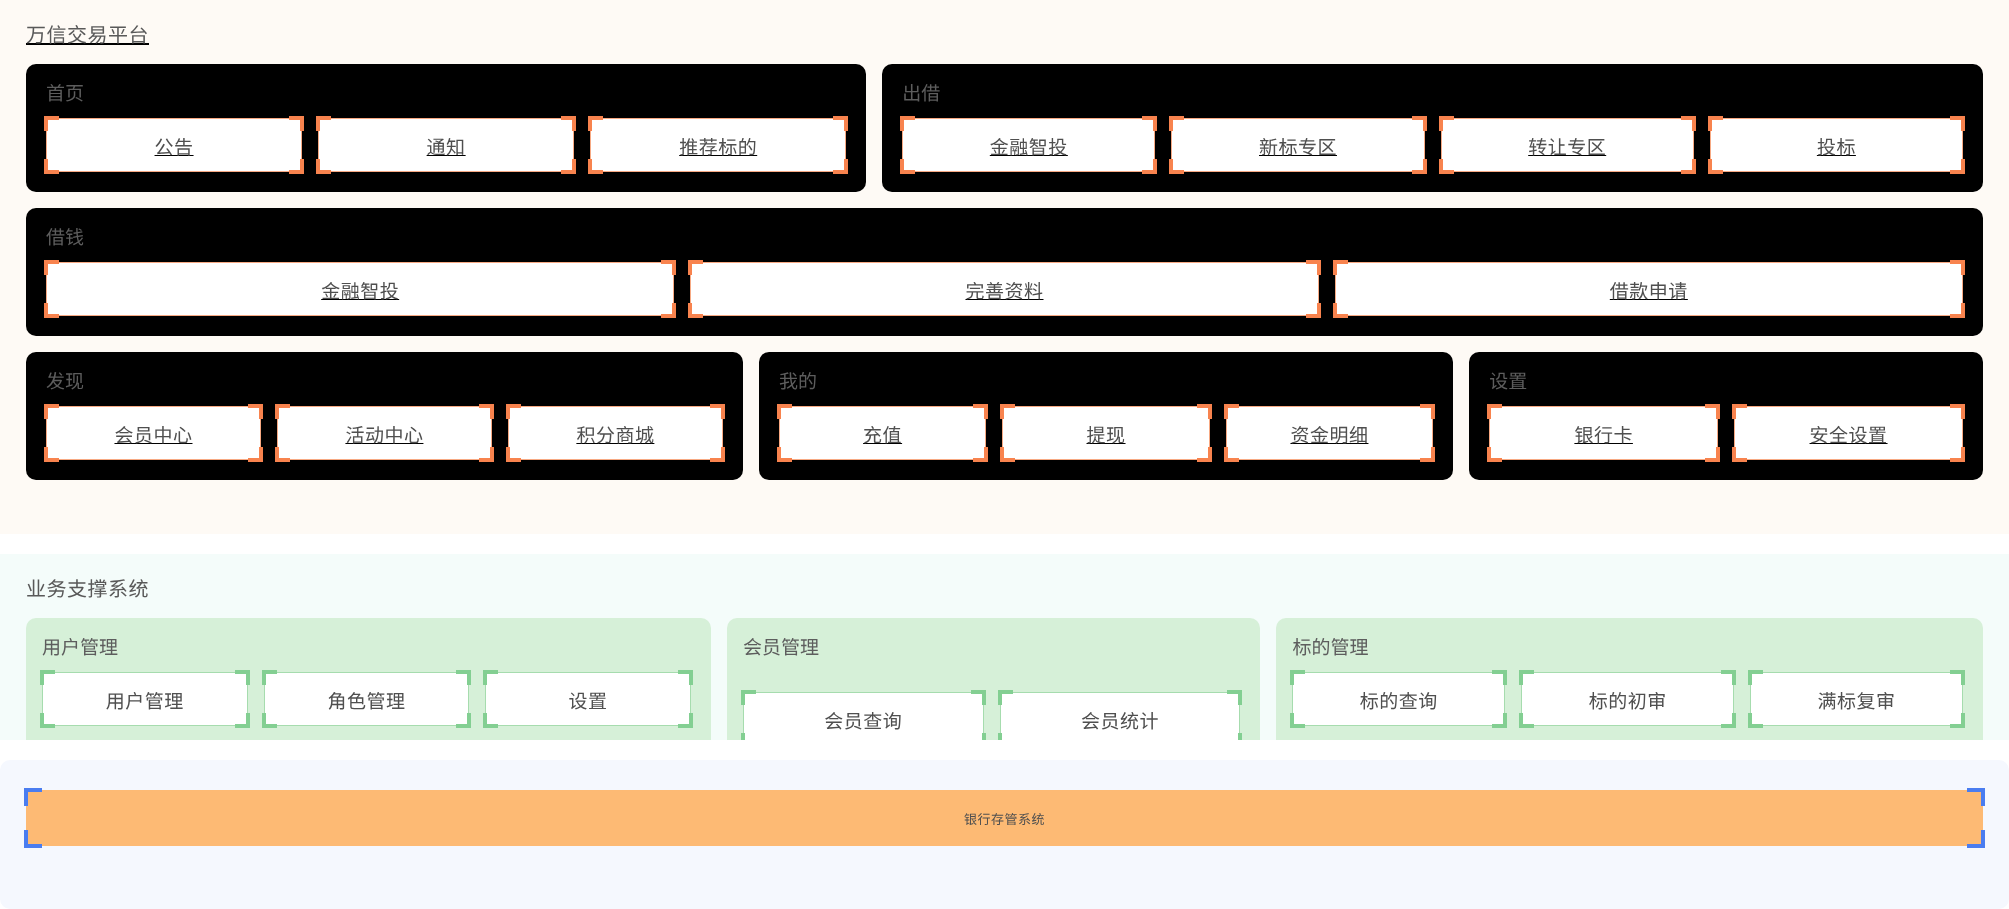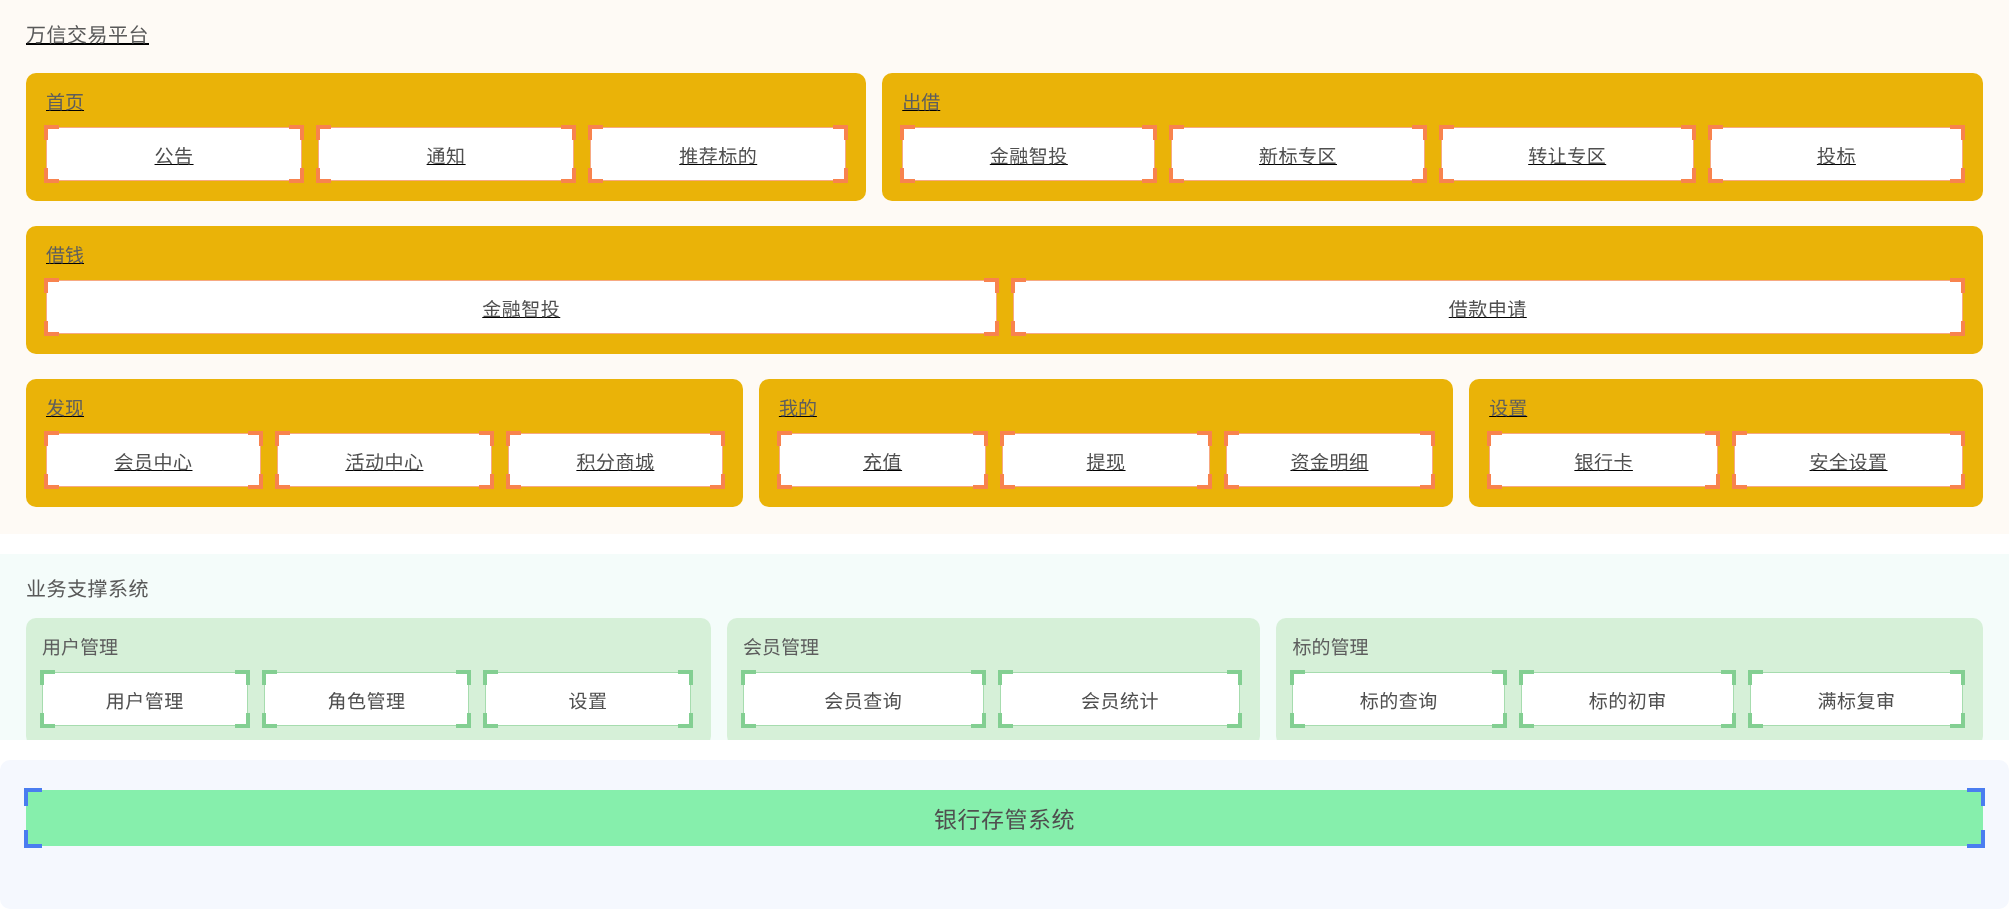--- a/index.html
+++ b/index.html
@@ -63,21 +63,21 @@
     margin-bottom: 16px;
   }
   .card-row:last-child { margin-bottom: 0; }
 
   .card {
     border-radius: 10px;
     padding: 18px 20px 20px 20px;
     display: flex;
     flex-direction: column;
   }
-  .card-orange { background: #eab308; margin-top: 9px; }
+  .card-orange { background: #000000; }
   .card-green  { background: #d6f0d8; padding-left: 16px; }
 
   .card-title {
     font-size: 19px;
     line-height: 24px;
     color: #5d5d5d;
     margin-bottom: 12px;
     font-weight: 400;
   }
 
@@ -136,25 +136,25 @@
 
   .btn-orange { --bc-thin: #f7a983; --bc-thick: #f8834e; }
   .btn-green  { --bc-thin: #a6dcae; --bc-thick: #83cf92; }
   .btn-blue   { --bc-thin: #a8bff5; --bc-thick: #4a7df0; }
 
   
   .bank-bar {
     position: relative;
     width: 100%;
     height: 56px;
-    background: #86efac;
+    background: #fdba74;
     display: flex;
     align-items: center;
     justify-content: center;
-    font-size: 23px;
+    font-size: 13px;
     color: #4f4f4f;
     letter-spacing: 0.5px;
     cursor: pointer;
   }
   .bank-bar .brk { width: 18px; height: 18px; }
 
   
   .flex-43 { flex: 43 1 0; }
   .flex-57 { flex: 57 1 0; }
   .flex-30 { flex: 30 1 0; }
@@ -245,20 +245,27 @@
             <span class="brk brk-tr"></span>
             <span class="brk brk-bl"></span>
             <span class="brk brk-br"></span>
             <span class="btn-label">金融智投</span>
           </div>
           <div class="btn btn-orange">
             <span class="brk brk-tl"></span>
             <span class="brk brk-tr"></span>
             <span class="brk brk-bl"></span>
             <span class="brk brk-br"></span>
+            <span class="btn-label">完善资料</span>
+          </div>
+          <div class="btn btn-orange">
+            <span class="brk brk-tl"></span>
+            <span class="brk brk-tr"></span>
+            <span class="brk brk-bl"></span>
+            <span class="brk brk-br"></span>
             <span class="btn-label">借款申请</span>
           </div>
         </div>
       </div>
     </div>
 
     <div class="card-row">
 
       <div class="card card-orange flex-30">
         <div class="card-title">发现</div>
@@ -365,21 +372,21 @@
           <div class="btn btn-green">
             <span class="brk brk-tl"></span>
             <span class="brk brk-tr"></span>
             <span class="brk brk-bl"></span>
             <span class="brk brk-br"></span>
             <span class="btn-label">设置</span>
           </div>
         </div>
       </div>
 
-      <div class="card card-green flex-23" style="flex: 23 1 0;">
+      <div class="card card-green flex-23" style="flex: 23 1 0; gap: 20px;">
         <div class="card-title">会员管理</div>
         <div class="card-items">
           <div class="btn btn-green">
             <span class="brk brk-tl"></span>
             <span class="brk brk-tr"></span>
             <span class="brk brk-bl"></span>
             <span class="brk brk-br"></span>
             <span class="btn-label">会员查询</span>
           </div>
           <div class="btn btn-green">

